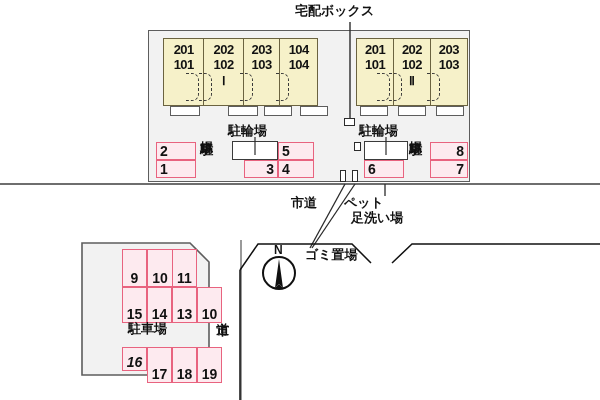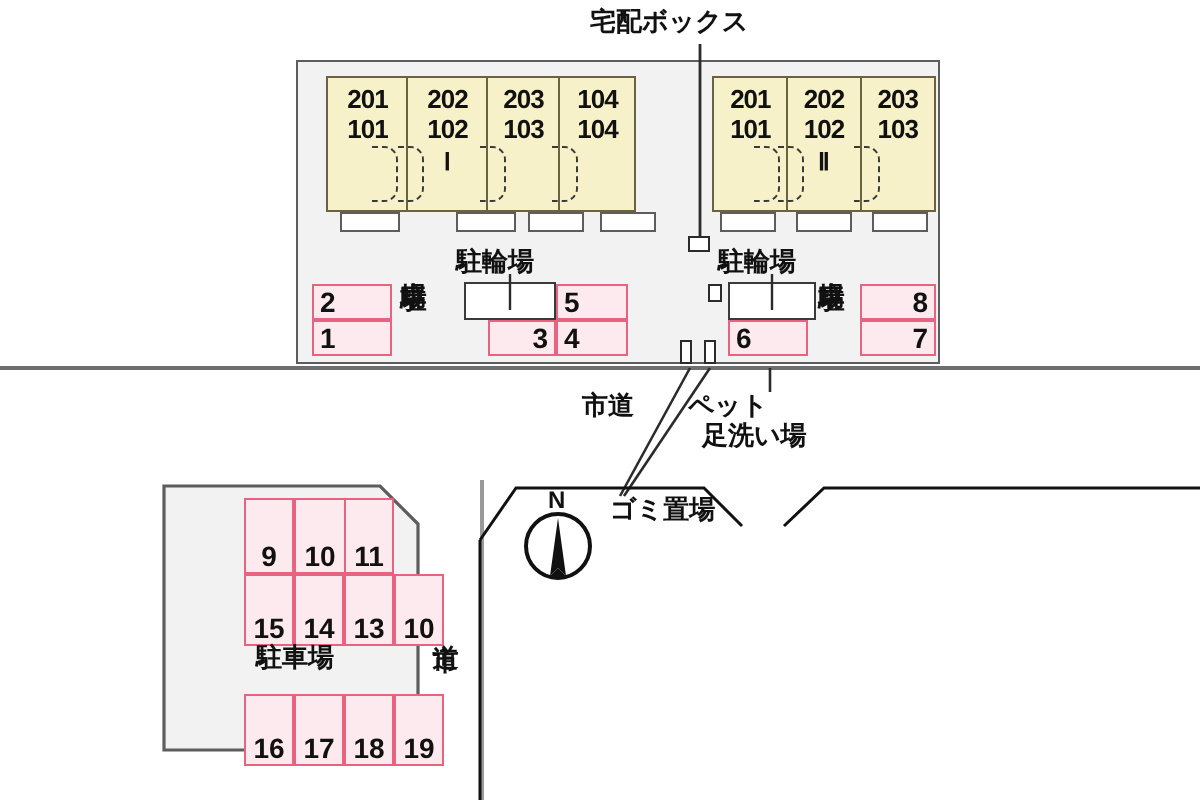--- a/index.html
+++ b/index.html
@@ -203,21 +203,21 @@
     </div>
   <div class="stall c" style="left:172px;top:287px;width:25px;height:36px;">
     <span>13</span>
     </div>
   <div class="stall c" style="left:197px;top:287px;width:25px;height:36px;">
     <span>10</span>
     </div>
 
   <div class="lbl" style="left:128px;top:322px;">駐車場</div>
 
-  <div class="stall c" style="left:122px;top:347px;width:25px;height:36px;">
+  <div class="stall c" style="left:122px;top:347px;width:25px;height:24px;font-style:italic;">
     <span>16</span>
     </div>
   <div class="stall c" style="left:147px;top:347px;width:25px;height:36px;">
     <span>17</span>
     </div>
   <div class="stall c" style="left:172px;top:347px;width:25px;height:36px;">
     <span>18</span>
     </div>
   <div class="stall c" style="left:197px;top:347px;width:25px;height:36px;">
     <span>19</span>

